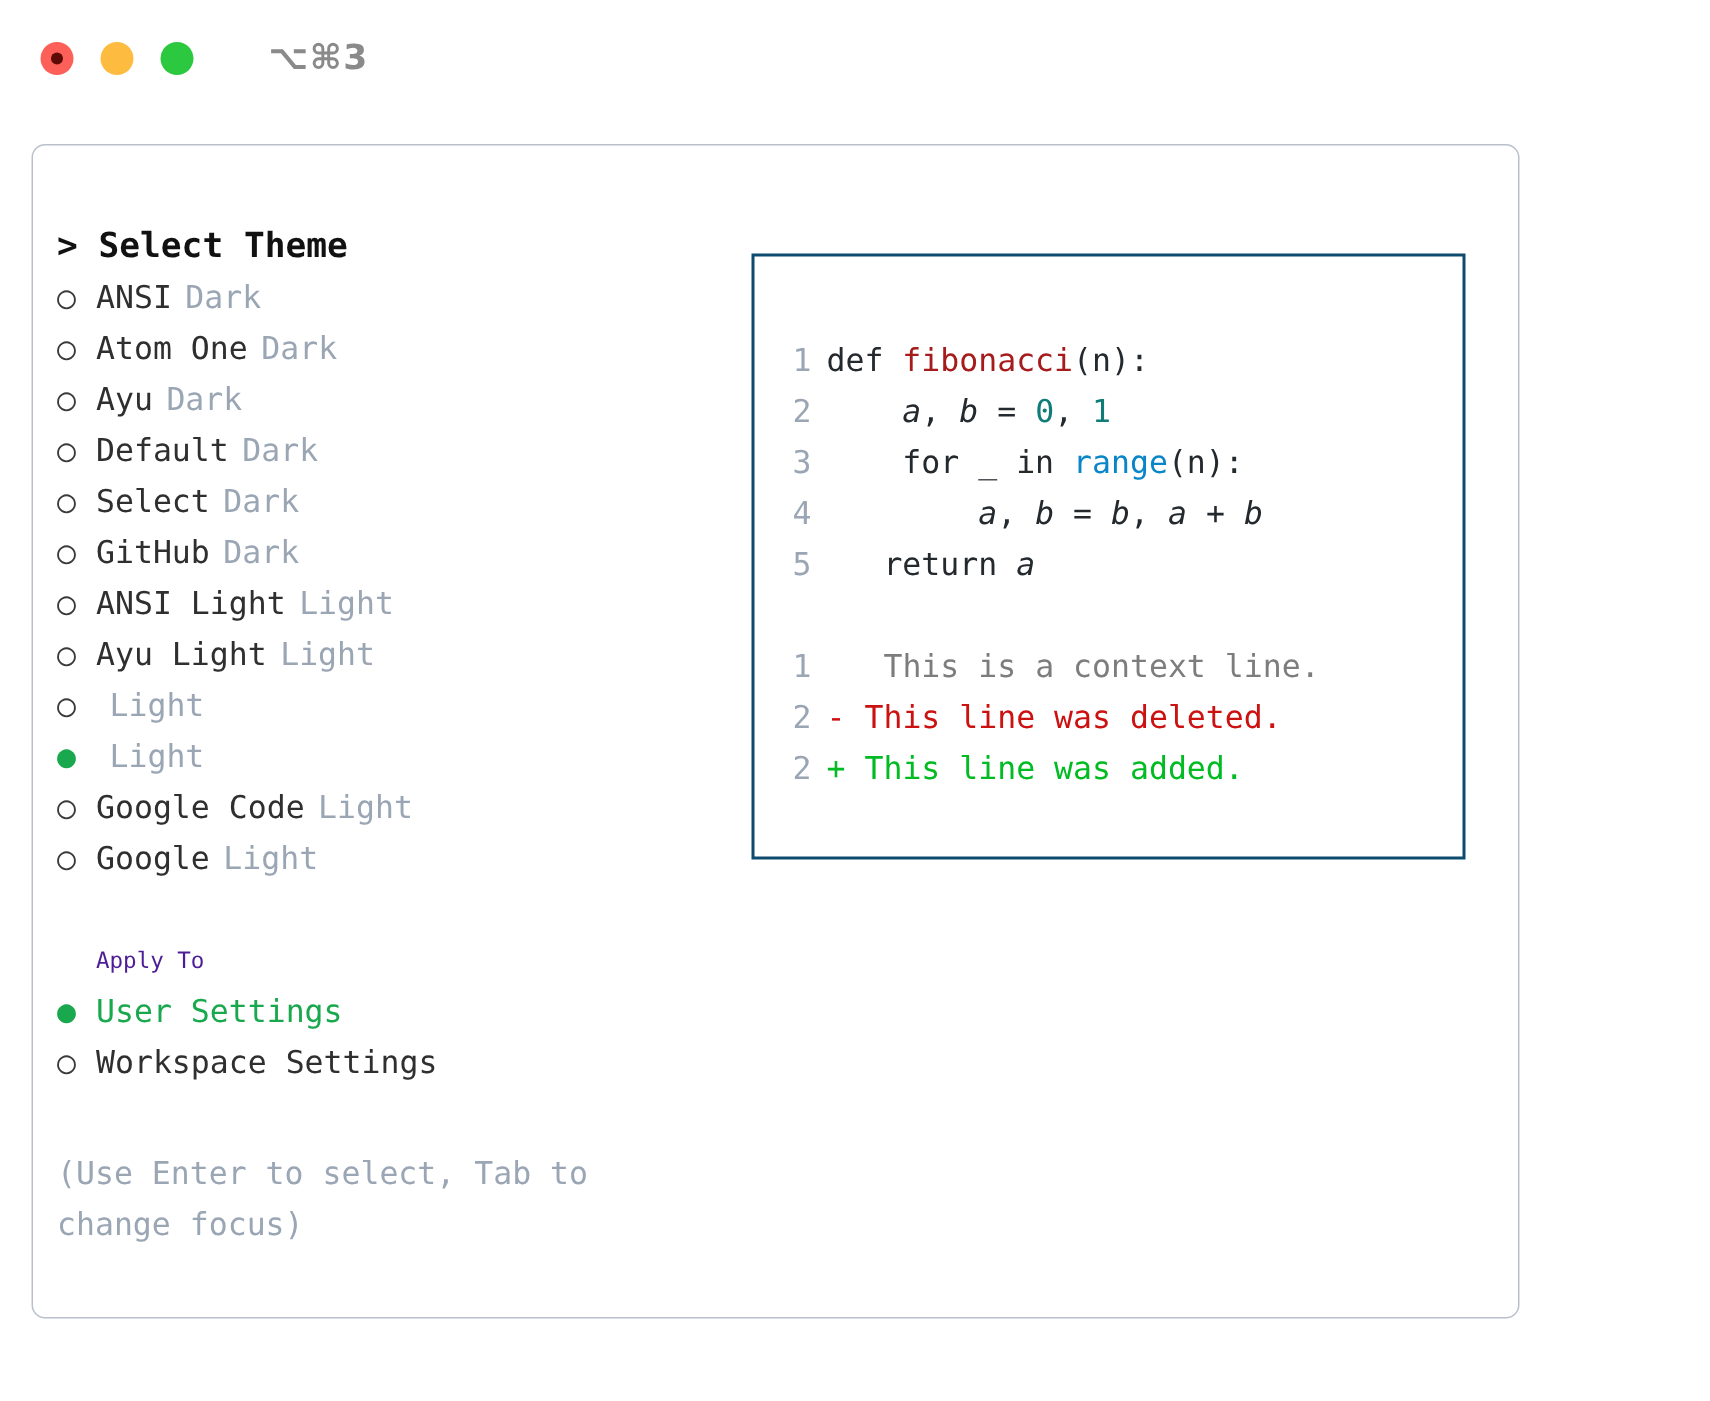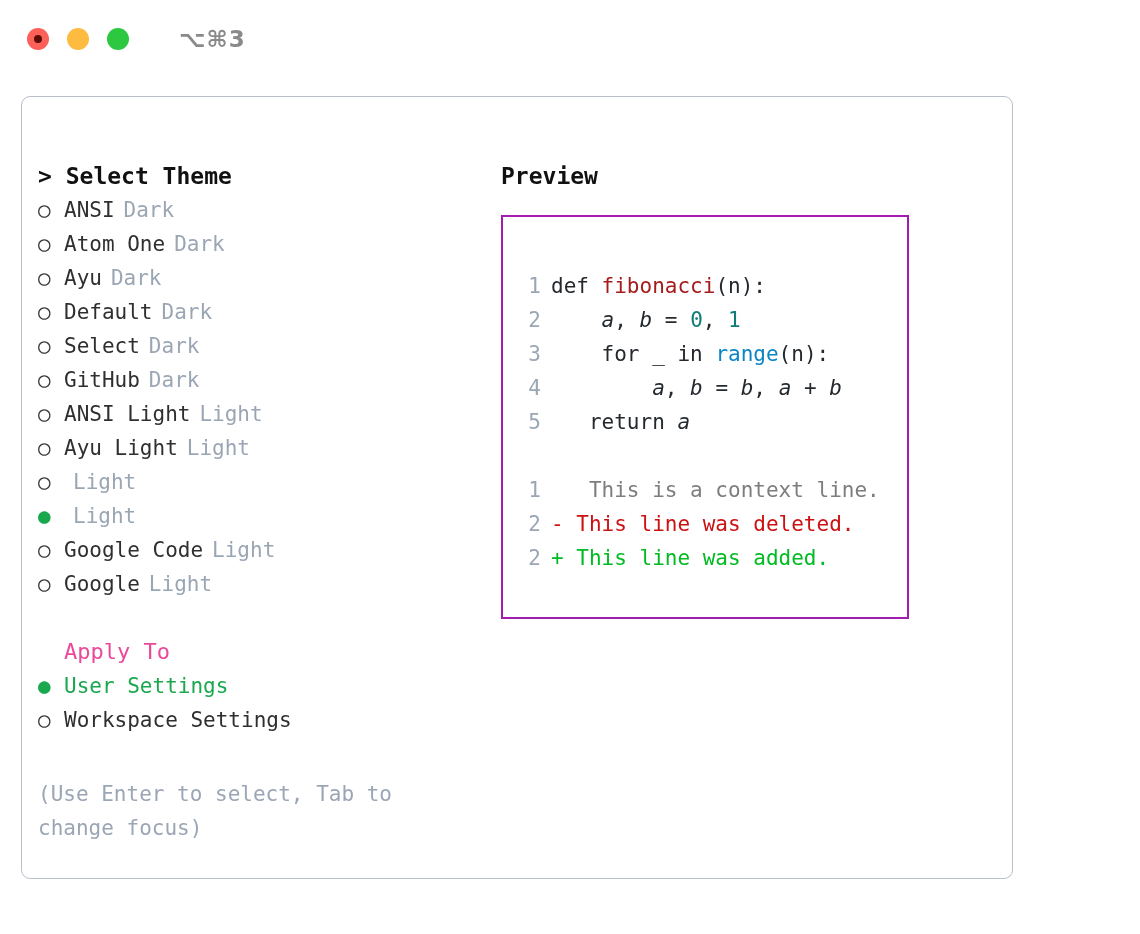--- a/index.html
+++ b/index.html
@@ -76,21 +76,21 @@
     width: 992px;
     height: 783px;
     border: 1.6px solid #b9c0cb;
     border-radius: 9px;
     box-sizing: border-box;
     background: #ffffff;
   }
 
   .panel-inner {
     position: absolute;
-    left: 0; top: 12px;
+    left: 0; top: 0;
     width: 100%;
     height: 100%;
     text-decoration: underline;
   }
 
   
   .left-col {
     position: absolute;
     left: 16px;
     top: 50px;
@@ -124,22 +124,22 @@
   .theme-name { color: #2f2f2f; }
   .theme-row.selected .theme-name { color: #1aa84e; }
   .theme-tag {
     color: #9ba6b5;
     margin-left: 9px;
   }
 
   .apply-label {
     margin-top: 34px;
     padding-left: 26px;
-    font-size: 22px;
-    color: #ec4899;
+    font-size: 15px;
+    color: #4c1d95;
     line-height: 34px;
     white-space: pre;
   }
 
   .hint {
     margin-top: 40px;
     font-size: 21px;
     color: #9ba6b5;
     line-height: 34px;
     width: 410px;
@@ -155,23 +155,23 @@
   }
   .preview-title {
     font-size: 23px;
     font-weight: 700;
     color: #111111;
     line-height: 34px;
   }
 
   .preview-box {
     margin-top: 22px;
-    width: 408px;
+    width: 476px;
     height: 404px;
-    border: 2px solid #a21caf;
+    border: 2px solid #0c4a6e;
     box-sizing: border-box;
     background: #ffffff;
     position: relative;
   }
 
   .code {
     position: absolute;
     left: 18px;
     top: 52px;
     font-size: 21px;
@@ -238,21 +238,20 @@
 
         <div id="apply-list">
             <div class="theme-row selected"><span class="bullet sel">●</span><span class="theme-name">User Settings</span></div>
             <div class="theme-row"><span class="bullet">○</span><span class="theme-name">Workspace Settings</span></div>
           </div>
 
         <div class="hint">(Use Enter to select, Tab to change focus)</div>
       </div>
 
       <div class="right-col">
-        <div class="preview-title">Preview</div>
 
         <div class="preview-box">
           <div class="code" id="code-block"><div><span class="ln">1</span><span class="kw">def </span><span class="fn">fibonacci</span><span class="plain">(n):</span></div><div><span class="ln">2</span><span class="plain">    </span><span class="var">a</span><span class="plain">, </span><span class="var">b</span><span class="plain"> = </span><span class="num">0</span><span class="plain">, </span><span class="num">1</span></div><div><span class="ln">3</span><span class="plain">    for _ in </span><span class="builtin">range</span><span class="plain">(n):</span></div><div><span class="ln">4</span><span class="plain">        </span><span class="var">a</span><span class="plain">, </span><span class="var">b</span><span class="plain"> = </span><span class="var">b</span><span class="plain">, </span><span class="var">a</span><span class="plain"> + </span><span class="var">b</span></div><div><span class="ln">5</span><span class="plain">   return </span><span class="var">a</span></div><div class="blank"></div><div><span class="ln">1</span><span class="diff-ctx"> </span><span class="diff-ctx">  This is a context line.</span></div><div><span class="ln">2</span><span class="diff-del">-</span><span class="diff-del"> This line was deleted.</span></div><div><span class="ln">2</span><span class="diff-add">+</span><span class="diff-add"> This line was added.</span></div></div>
         </div>
       </div>
 
     </div>
   </div>
 </div>
 

